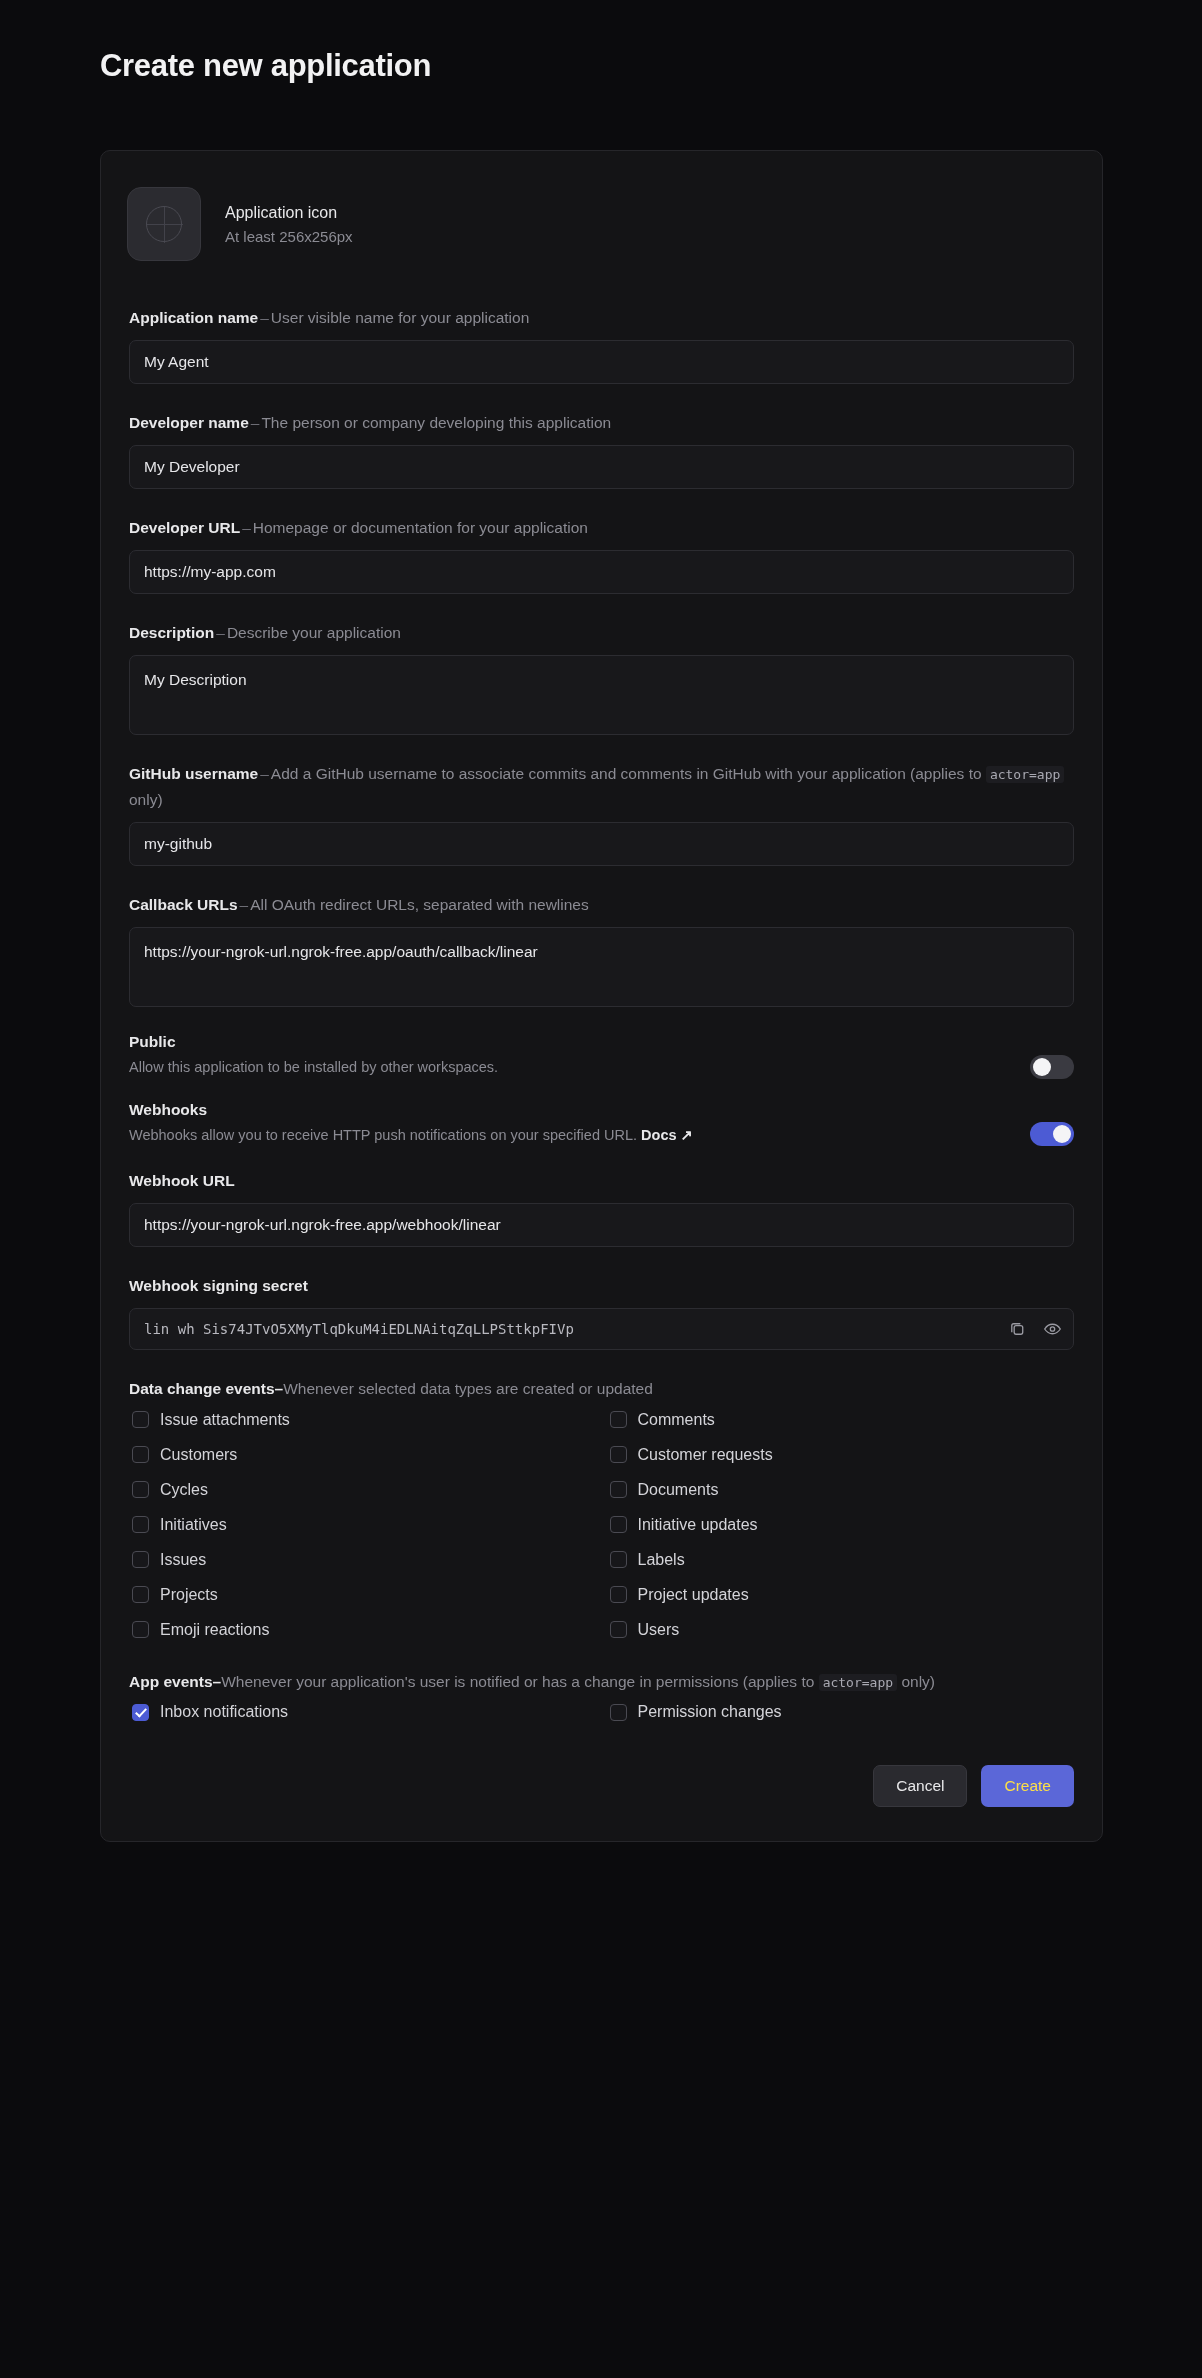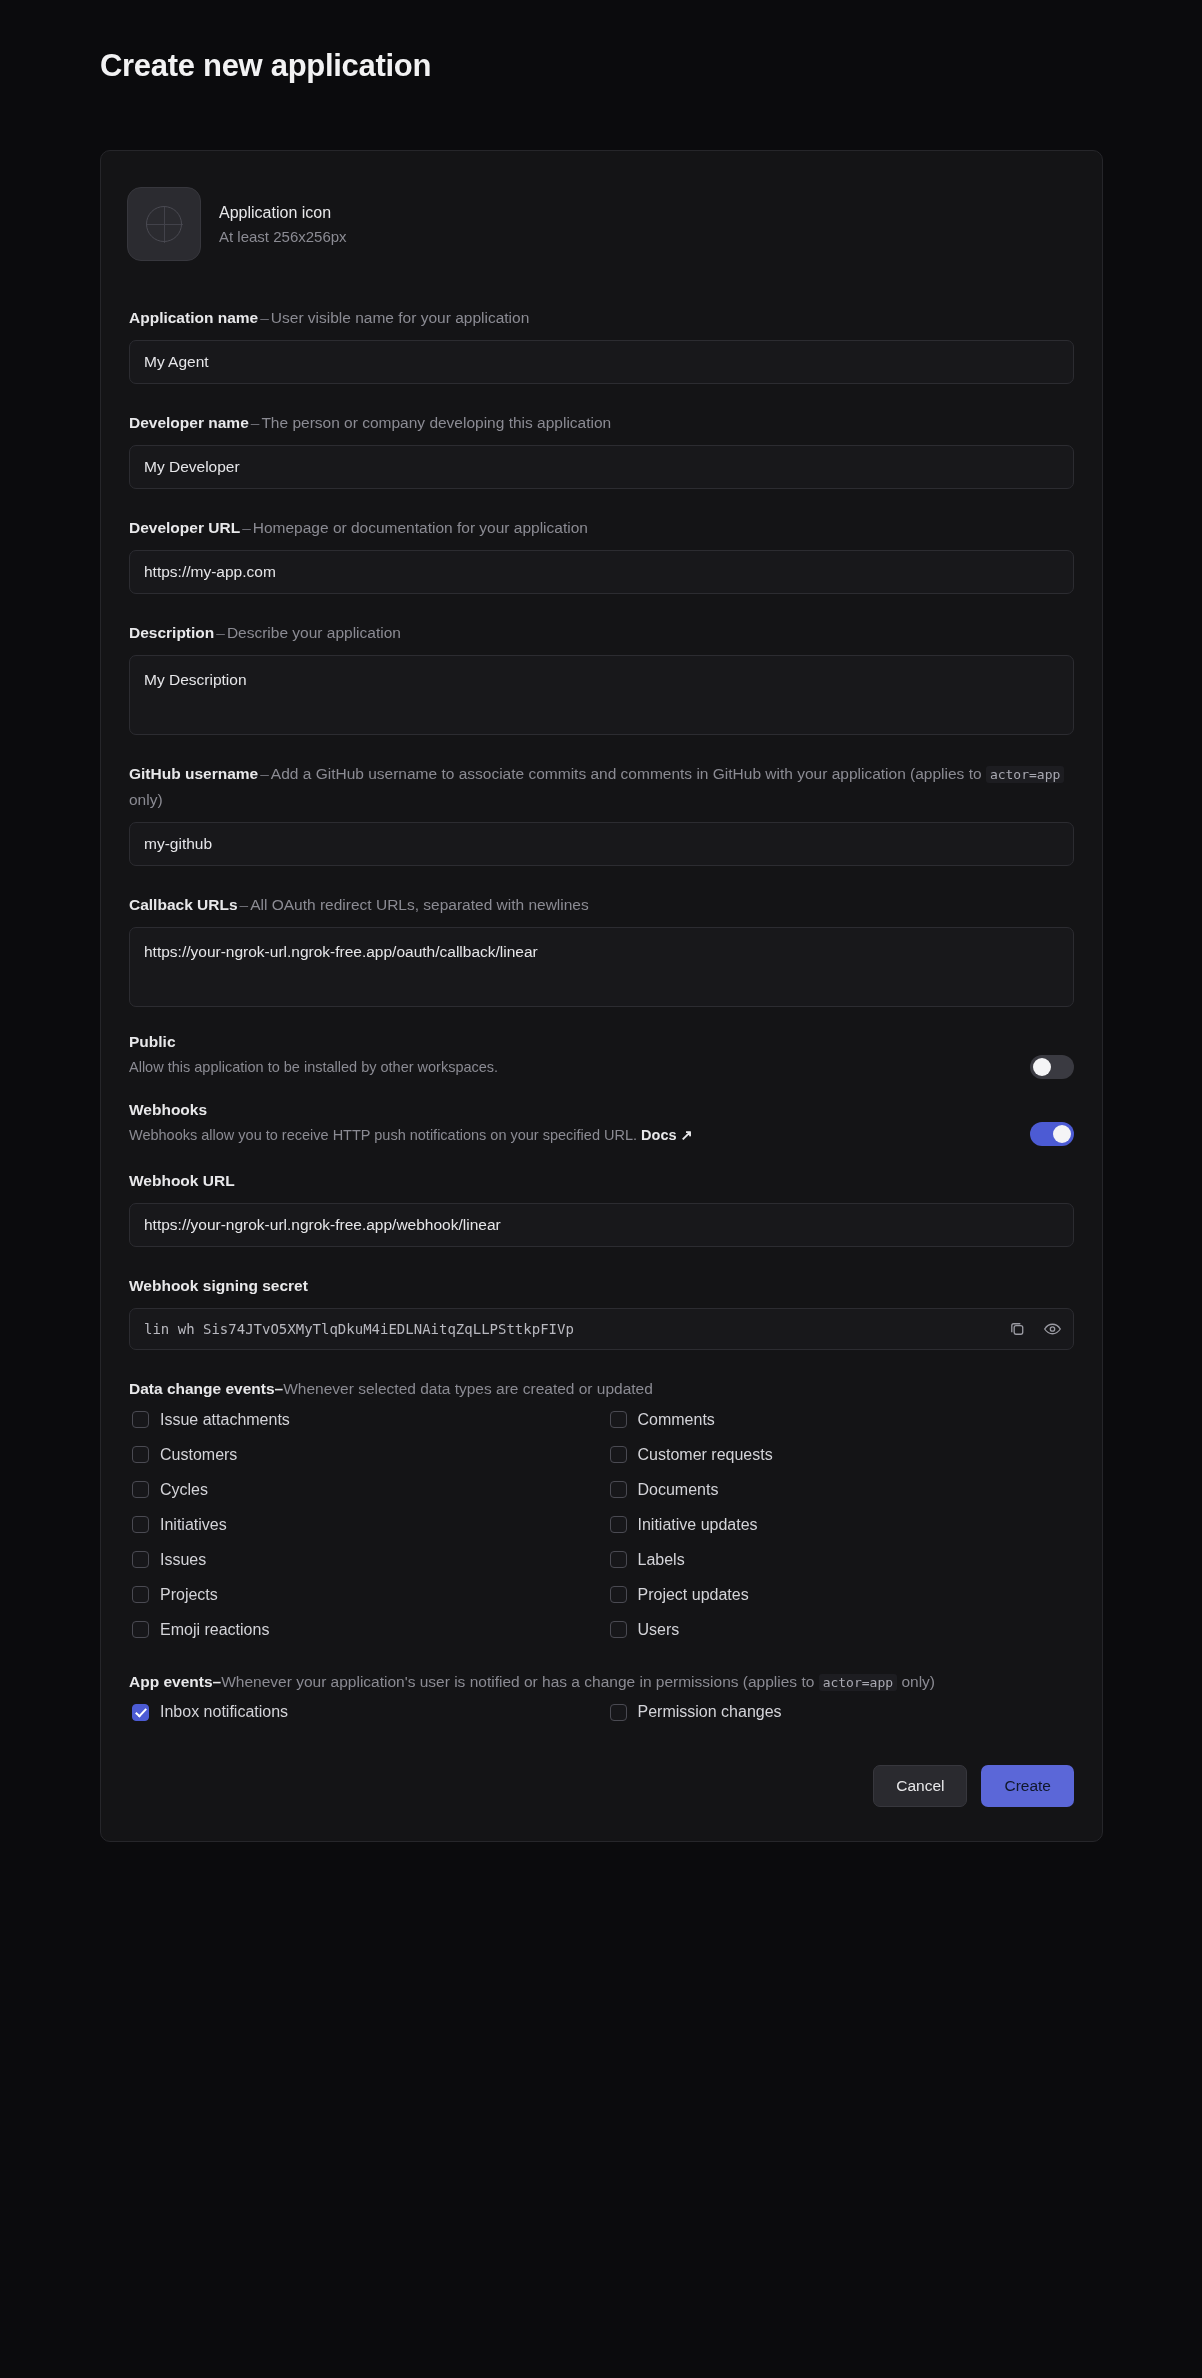--- a/index.html
+++ b/index.html
@@ -34,21 +34,21 @@
     width: 1003px;
     background: #141416;
     border: 1px solid #26262a;
     border-radius: 10px;
     padding: 36px 26px 34px 26px;
   }
   
   .icon-row {
     display: flex;
     align-items: center;
-    gap: 18px;
+    gap: 24px;
     padding-left: 0px;
     margin-bottom: 44px;
   }
   .app-icon {
     width: 74px;
     height: 74px;
     border-radius: 14px;
     background: #2b2b30;
     border: 1px solid #37373d;
     position: relative;
@@ -241,21 +241,21 @@
     border: 1px solid transparent;
     font-family: "Liberation Sans", sans-serif;
   }
   .btn-cancel {
     background: #2a2a2f;
     border-color: #37373d;
     color: #e8e8ea;
   }
   .btn-create {
     background: #5b67d8;
-    color: #0f172a;
+    color: #fde047;
   }
 </style>
 </head>
 <body>
 
 <div class="page">
 
   <div class="page-title">Create new application</div>
 
   <div class="card">

